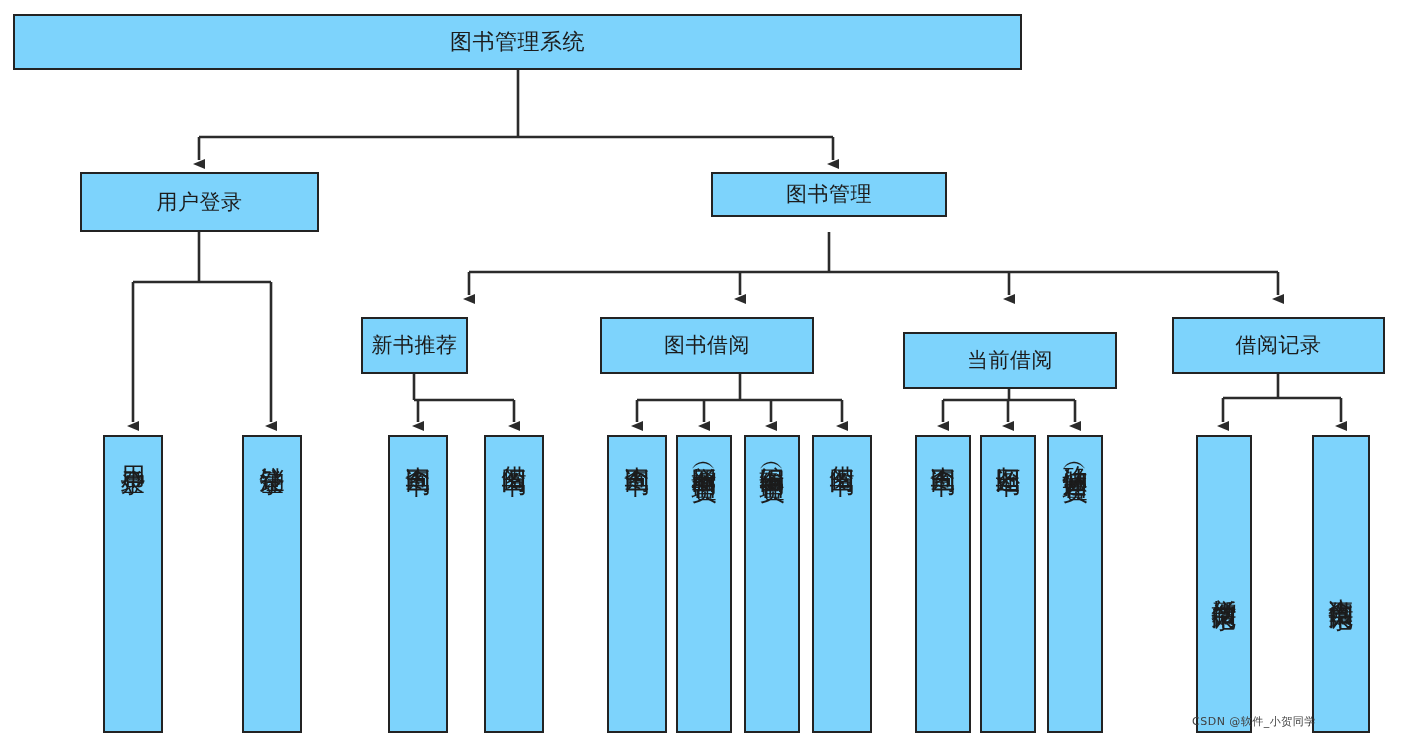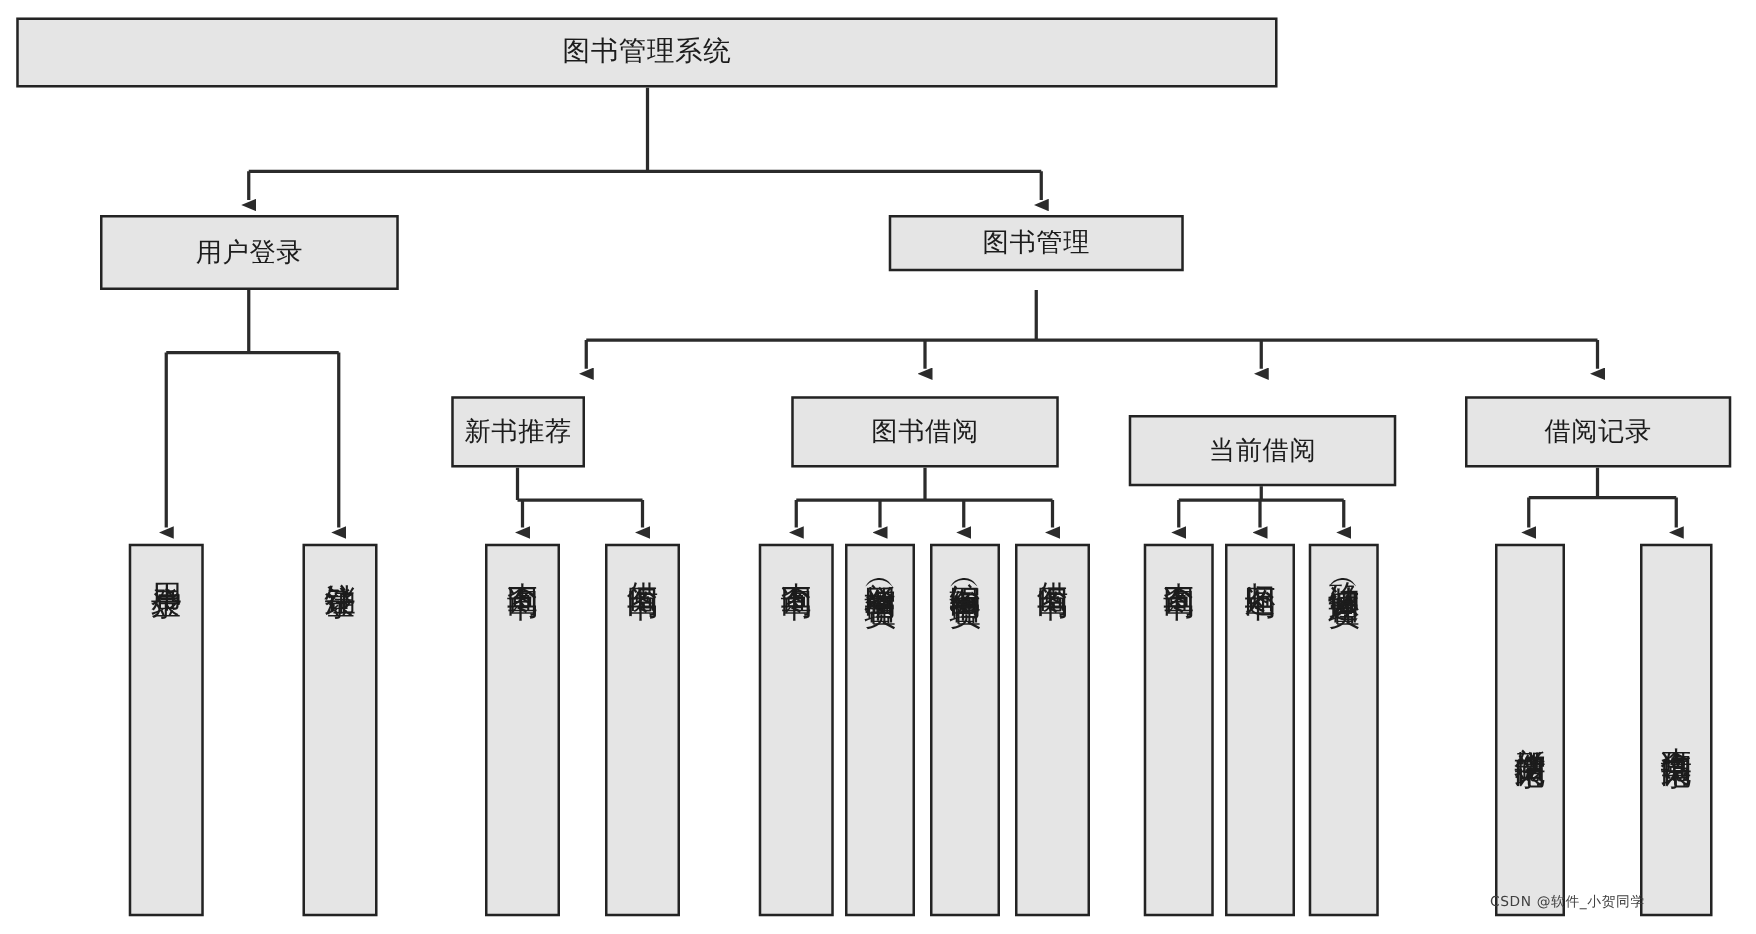--- a/index.html
+++ b/index.html
@@ -22,21 +22,21 @@
   #wires {
     position: absolute;
     left: 0;
     top: 0;
     width: 1405px;
     height: 747px;
   }
   .node {
     position: absolute;
     box-sizing: border-box;
-    background: #e5e5e5;
+    background: #7dd3fc;
     border: 2px solid #232323;
     display: flex;
     align-items: center;
     justify-content: center;
     color: #1c1c1c;
   }
   .node .lbl {
     display: block;
     text-align: center;
     line-height: 1.05;
@@ -136,21 +136,21 @@
   <div class="node horiz" style="left:80px;top:172px;width:239px;height:60px;">
     <span class="lbl">用户登录</span>
   </div>
   <div class="node horiz" style="left:711px;top:172px;width:236px;height:45px;">
     <span class="lbl">图书管理</span>
   </div>
 
   <div class="node horiz" style="left:361px;top:317px;width:107px;height:57px;">
     <span class="lbl">新书推荐</span>
   </div>
-  <div class="node horiz" style="left:633px;top:317px;width:214px;height:57px;">
+  <div class="node horiz" style="left:600px;top:317px;width:214px;height:57px;">
     <span class="lbl">图书借阅</span>
   </div>
   <div class="node horiz" style="left:903px;top:317px;width:214px;height:57px;margin-top:15px;">
     <span class="lbl">当前借阅</span>
   </div>
   <div class="node horiz" style="left:1172px;top:317px;width:213px;height:57px;">
     <span class="lbl">借阅记录</span>
   </div>
 
   <div class="node vert" style="left:103px;top:435px;width:60px;height:298px;">

